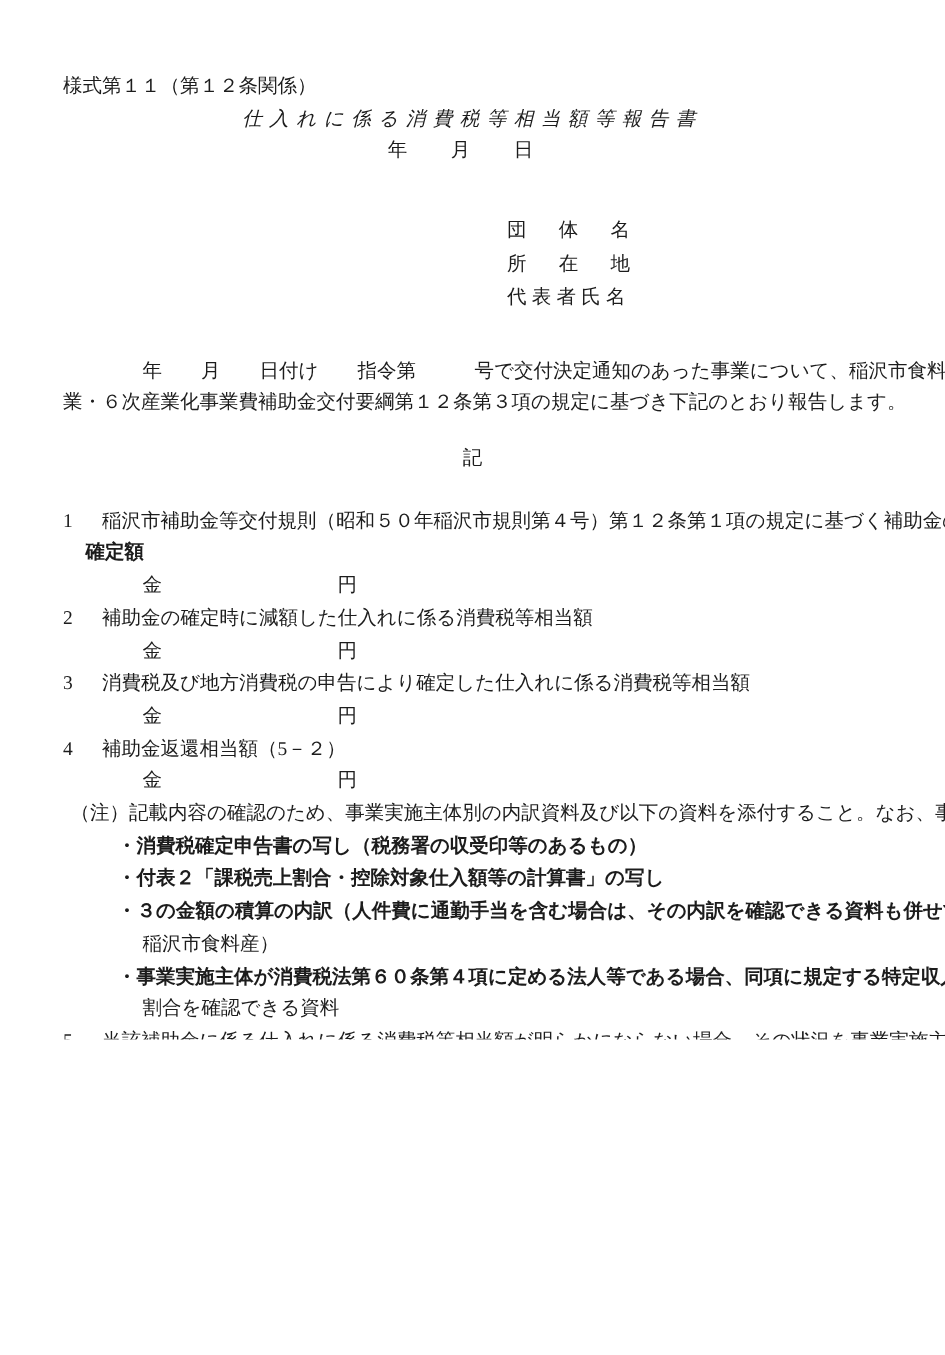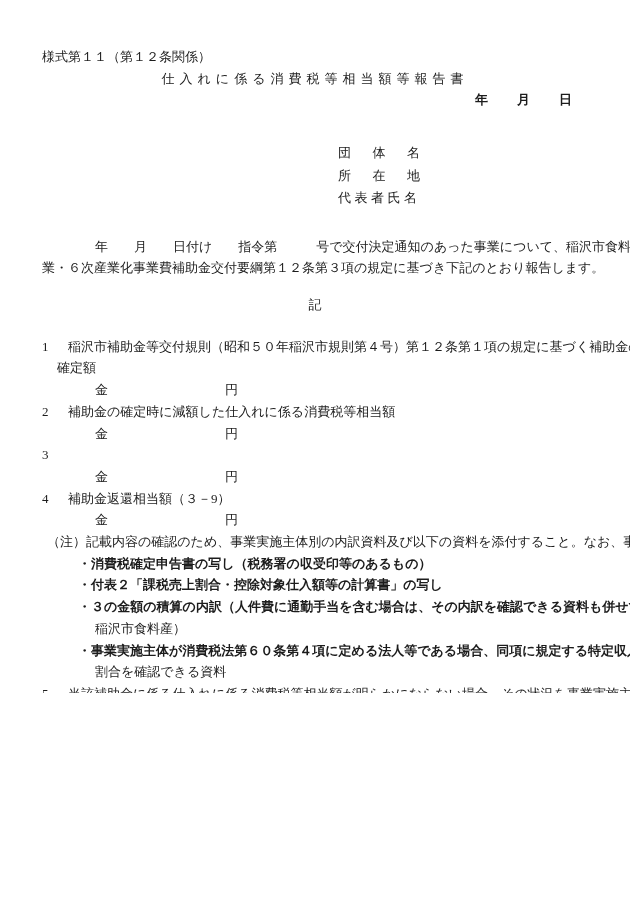--- a/index.html
+++ b/index.html
@@ -5,36 +5,36 @@
   html,body{margin:0;padding:0;}
   body{
     width:630px;height:903px;background:#ffffff;color:#1c1c1c;
     font-family:"Liberation Serif","DejaVu Serif",serif;
     font-size:13px;line-height:21.7px;overflow:hidden;
   }
   .page{width:630px;height:693px;box-sizing:border-box;padding:46px 42px 0 42px;overflow:hidden;}
   .line{white-space:nowrap;}
   
   .form-no{}
-  .doc-title{text-align:center;letter-spacing:5px;}
-  .date-line{text-align:right;padding-right:15px;letter-spacing:1px;font-weight:bold;}
+  .doc-title{text-align:center;letter-spacing:5px;font-style:italic;}
+  .date-line{text-align:center;padding-right:15px;letter-spacing:1px;}
   .addressee{padding-left:13px;margin-top:12px;}
   
   .sig{margin-left:296px;margin-top:31px;line-height:22.5px;}
   .sig .js3{display:inline-block;letter-spacing:21.5px;}
   .sig .js5{display:inline-block;letter-spacing:3.5px;}
   
   .intro{margin-top:26px;}
   .intro .first{padding-left:53px;}
   .ki{text-align:center;margin-top:15px;}
   
   .items{margin-top:20px;}
   .num-line{display:flex;}
   .num-line .n{flex:0 0 26px;width:26px;}
-  .ind-cont{padding-left:15px;}      
+  .ind-cont{padding-left:15px;font-weight:bold;}      
   .ind-note{padding-left:5px;}       
   .ind-note-cont{padding-left:26px;} 
   .ind-bullet{padding-left:36px;font-weight:bold;}    
   .ind-bullet-cont{padding-left:53px;}
   .money{padding-left:53px;}
   .money .yen{margin-left:117px;}
   .bracket{display:flex;justify-content:space-between;padding-left:26px;padding-right:10px;}
 </style>
 </head>
 <body>
@@ -75,28 +75,29 @@
     <div class="line num-line">
       <span class="n">2</span>
         <span>補助金の確定時に減額した仕入れに係る消費税等相当額</span>
     </div>
     <div class="line money">
       <span>金</span><span class="yen">円</span>
     </div>
 
     <div class="line num-line">
       <span class="n">3</span>
+        <span>消費税及び地方消費税の申告により確定した仕入れに係る消費税等相当額</span>
     </div>
     <div class="line money">
       <span>金</span><span class="yen">円</span>
     </div>
 
     <div class="line num-line">
       <span class="n">4</span>
-        <span>補助金返還相当額（３－9）</span>
+        <span>補助金返還相当額（5－２）</span>
     </div>
     <div class="line money">
       <span>金</span><span class="yen">円</span>
     </div>
 
     <div class="line ind-note">（注）記載内容の確認のため、事業実施主体別の内訳資料及び以下の資料を添付すること。なお、事業</div>
 
     <div class="line ind-bullet">・消費税確定申告書の写し（税務署の収受印等のあるもの）</div>
     <div class="line ind-bullet">・付表２「課税売上割合・控除対象仕入額等の計算書」の写し</div>
     <div class="line ind-bullet">・３の金額の積算の内訳（人件費に通勤手当を含む場合は、その内訳を確認できる資料も併せて提</div>

